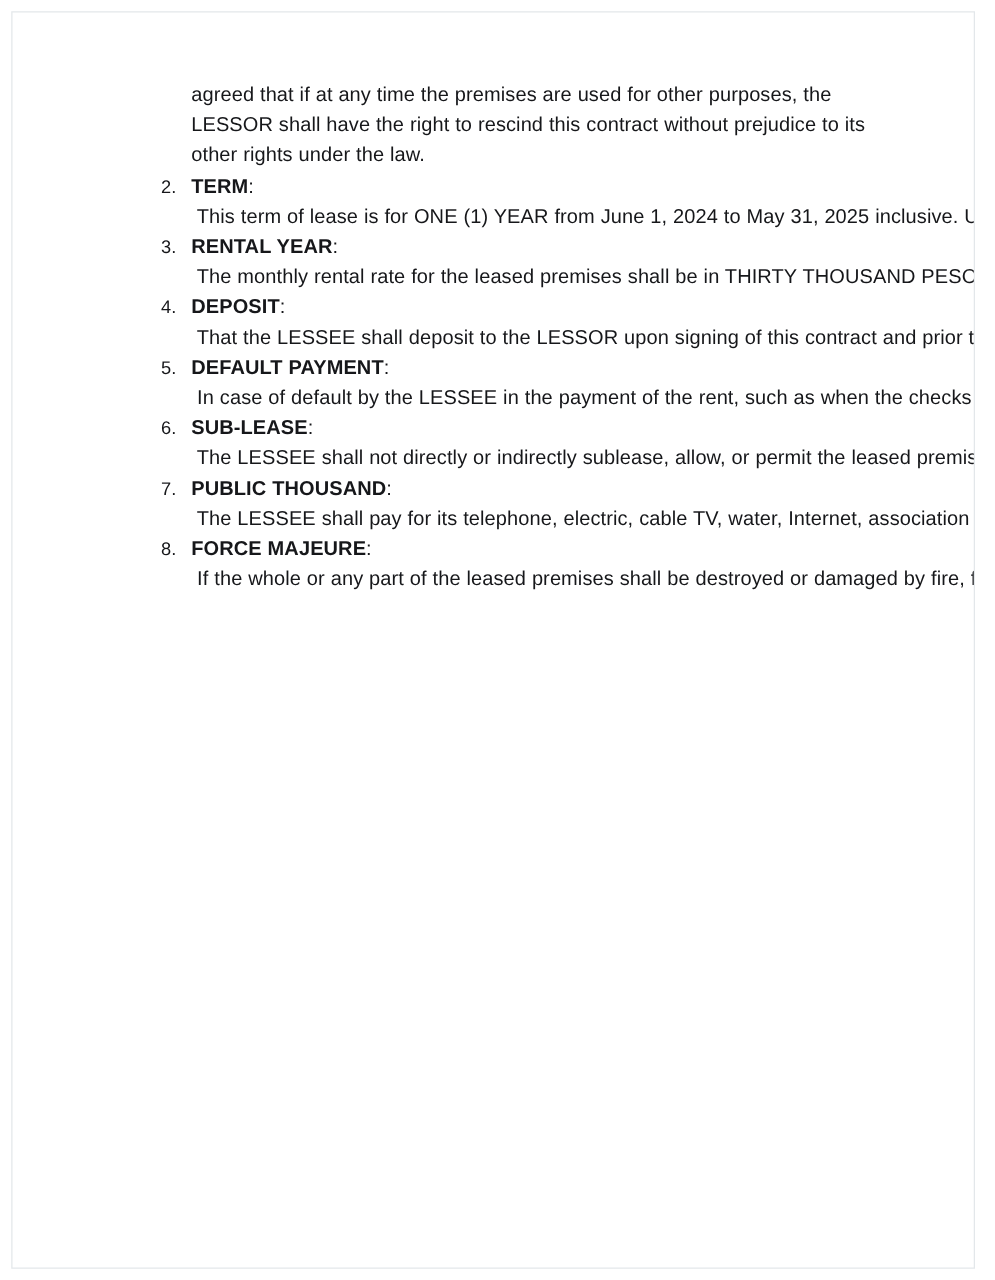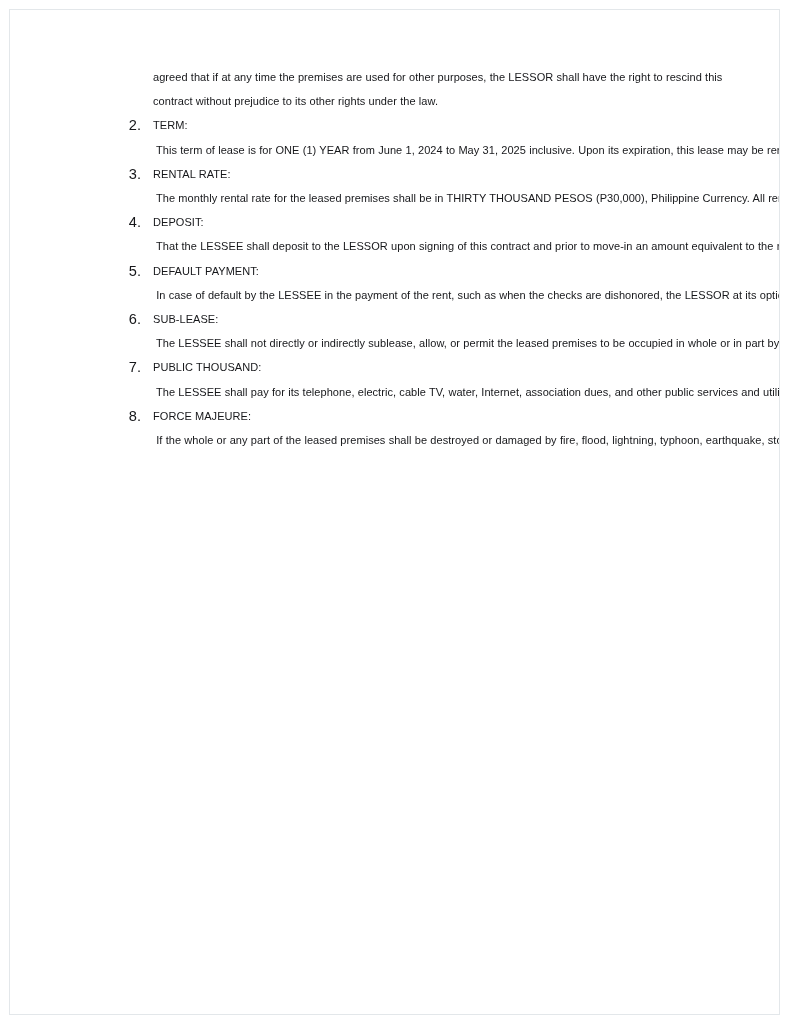--- a/index.html
+++ b/index.html
@@ -29,21 +29,21 @@
   .doc-body {
     position: absolute;
     left: 109px;
     top: 55px;
     width: 612px;
   }
 
   
   .para,
   .clause-text {
-    font-size: 11px;
+    font-size: 16px;
     line-height: 24.2px;
     color: #16171a;
     text-align: left;
     letter-spacing: 0.005em;
     word-spacing: 0.01em;
   }
 
   
   .continuation {
     margin: 0 0 0 34px;
@@ -66,21 +66,21 @@
     left: 0;
     top: 0;
     width: 22px;
     text-align: right;
     font-size: 14.6px;
     line-height: 24.2px;
     color: #16171a;
   }
 
   .clause-title {
-    font-weight: normal;
+    font-weight: bold;
   }
 
   .nb {
     white-space: pre;
   }
 </style>
 </head>
 <body>
 
 <div class="page-frame">
@@ -90,21 +90,21 @@
 
     <ol class="clause-list">
 
       <li class="clause">
         <span class="clause-num">2.</span>
         <span class="clause-text"><span class="clause-title">TERM</span><span>:</span><span class="nb"> This term of lease is for ONE (1) YEAR from June 1, 2024 to May 31, 2025 inclusive. Upon its expiration, this lease may be renewed under such terms and conditions as may be mutually agreed upon by both parties,  written notice of intention to renew the lease shall be served to the LESSOR not later than seven (7) days before the expiry date of the period herein agreed upon.</span></span>
       </li>
 
       <li class="clause">
         <span class="clause-num">3.</span>
-        <span class="clause-text"><span class="clause-title">RENTAL RATE</span><span>:</span><span class="nb"> The monthly rental rate for the leased premises shall be in THIRTY THOUSAND PESOS (P30,000), Philippine Currency. All rental payments shall be payable to the LESSOR.</span></span>
+        <span class="clause-text"><span class="clause-title">RENTAL YEAR</span><span>:</span><span class="nb"> The monthly rental rate for the leased premises shall be in THIRTY THOUSAND PESOS (P30,000), Philippine Currency. All rental payments shall be payable to the LESSOR.</span></span>
       </li>
 
       <li class="clause">
         <span class="clause-num">4.</span>
         <span class="clause-text"><span class="clause-title">DEPOSIT</span><span>:</span><span class="nb"> That the LESSEE shall deposit to the LESSOR upon signing of this contract and prior to move-in an amount equivalent to the rent for THREE (3) MONTHS or the sum of NINETY THOUSAND PESOS (P90,000), Philippine Currency, wherein the two (2) months deposit shall be applied as rent for the 11th and 12th months and the remaining one (1) month deposit shall answer partially for damages and any other obligations, for utilities such as Water, Electricity, CATV, Telephone, Association Dues or resulting from violation(s) of any of the provision of this contract.</span></span>
       </li>
 
       <li class="clause">
         <span class="clause-num">5.</span>
         <span class="clause-text"><span class="clause-title">DEFAULT PAYMENT</span><span>:</span><span class="nb"> In case of default by the LESSEE in the payment of the rent, such as when the checks are dishonored, the LESSOR at its option may terminate this contract and eject the LESSEE. The LESSOR has the right to padlock the premises when the LESSEE is in default of payment for TWO (2) months and may forfeit whatever rental deposit or advances have been given by the LESSEE.</span></span>

